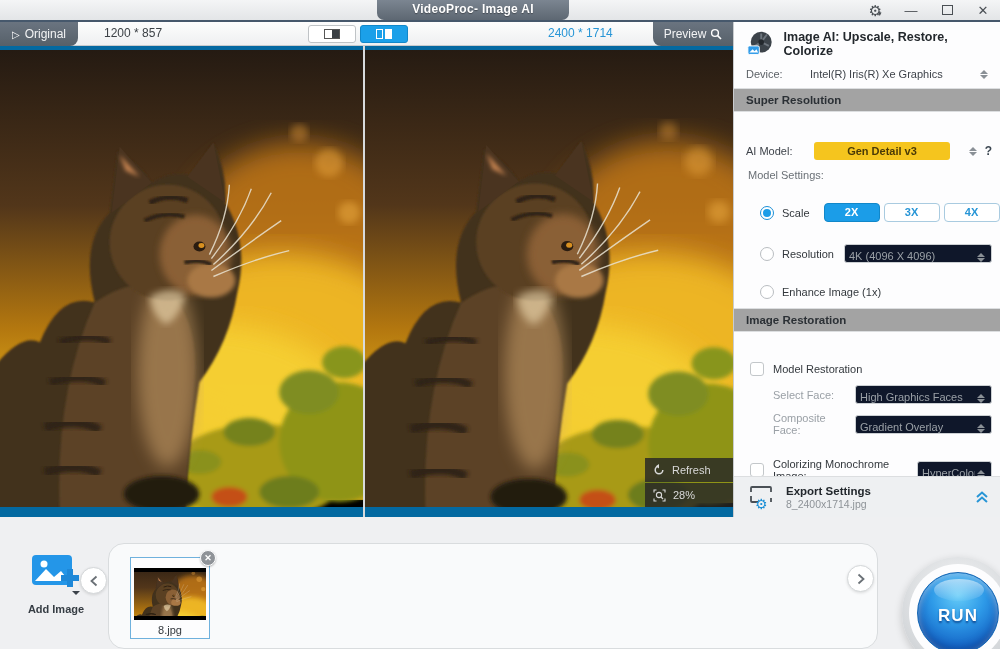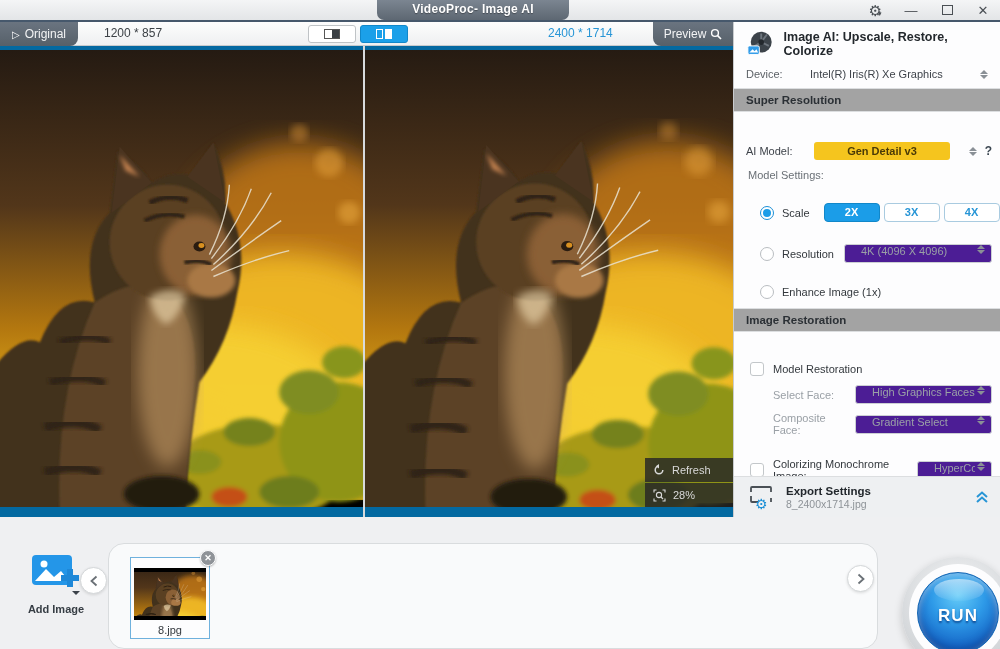--- a/index.html
+++ b/index.html
@@ -83,22 +83,22 @@
   .model-settings-lbl { font-size:11px; color:#6a7076; margin:2px 0 10px 2px; }
   .radio { width:14px; height:14px; border-radius:50%; border:1px solid #b9bdc1; background:#fff;
     flex:0 0 auto; margin:0 8px 0 14px; position:relative; }
   .radio.checked { border-color:#1b8fd6; }
   .radio.checked::after { content:""; position:absolute; inset:2px; border-radius:50%; background:#1b9de8; }
   .opt-lbl { font-size:11px; color:#33383d; }
   .scale-btns { display:flex; gap:4px; margin-left:14px; }
   .scale-btn { width:56px; height:19px; border:1px solid #a9cbe0; border-radius:4px; background:#fff;
     color:#2795d6; font-size:11px; font-weight:bold; text-align:center; line-height:17px; }
   .scale-btn.active { background:#1b9de8; border-color:#1187c9; color:#fff; }
-  .dd { border:1px solid #ccd0d3; border-radius:3px; background:#4c1d95; height:19px;
-    display:flex; align-items:flex-start; font-size:11px; color:#9aa0a6; padding:0 4px 0 16px; }
+  .dd { border:1px solid #ccd0d3; border-radius:3px; background:#0f172a; height:19px;
+    display:flex; align-items:flex-end; font-size:11px; color:#9aa0a6; padding:0 4px 0 4px; }
   .dd .txt { flex:1; white-space:nowrap; overflow:hidden; }
   .dd-resolution { width:152px; margin-left:10px; }
   .checkbox { width:14px; height:14px; border:1px solid #c3c7ca; border-radius:3px; background:#fff;
     flex:0 0 auto; margin:0 9px 0 4px; }
   .sub-row { display:flex; align-items:center; margin:0 0 8px 27px; }
   .sub-row .lbl { font-size:11px; color:#9aa0a6; flex:1; }
   .dd-face { width:137px; }
   .colorize-row .dd { width:75px; }
   .colorize-row .opt-lbl { flex:1; }
   .export-row { position:absolute; left:0; bottom:0; width:100%; height:41px; background:#eef0f2;
@@ -383,21 +383,21 @@
           <span class="txt">High Graphics Faces</span>
           <span class="stepper">
               <i class="up"></i>
               <i class="dn"></i>
             </span>
         </span>
       </div>
       <div class="sub-row">
         <span class="lbl">Composite Face:</span>
         <span class="dd dd-face">
-          <span class="txt">Gradient Select</span>
+          <span class="txt">Gradient Overlay</span>
           <span class="stepper">
               <i class="up"></i>
               <i class="dn"></i>
             </span>
         </span>
       </div>
       <div class="row colorize-row">
         <span class="checkbox"></span>
         <span class="opt-lbl">Colorizing Monochrome Image:</span>
         <span class="dd">

